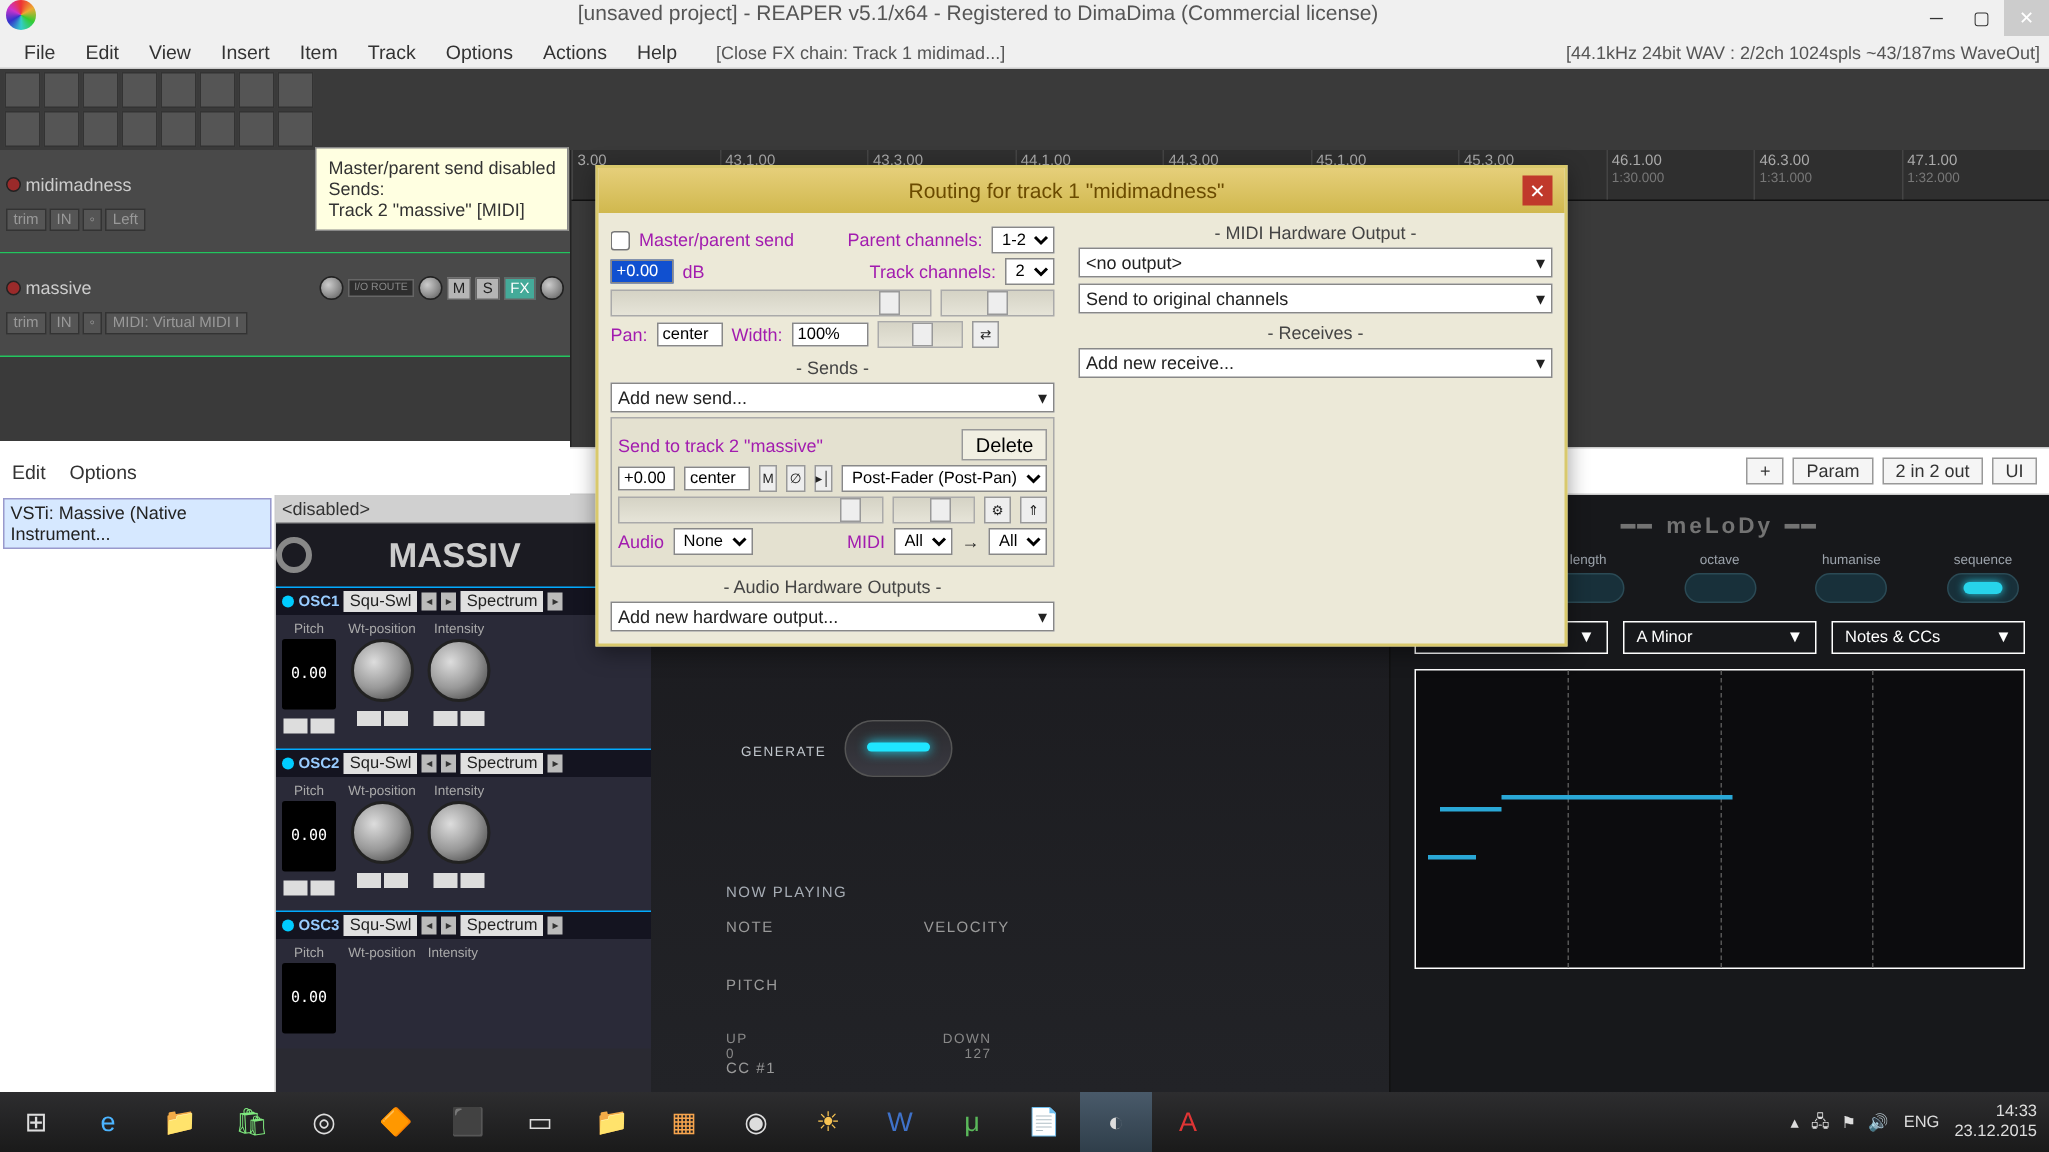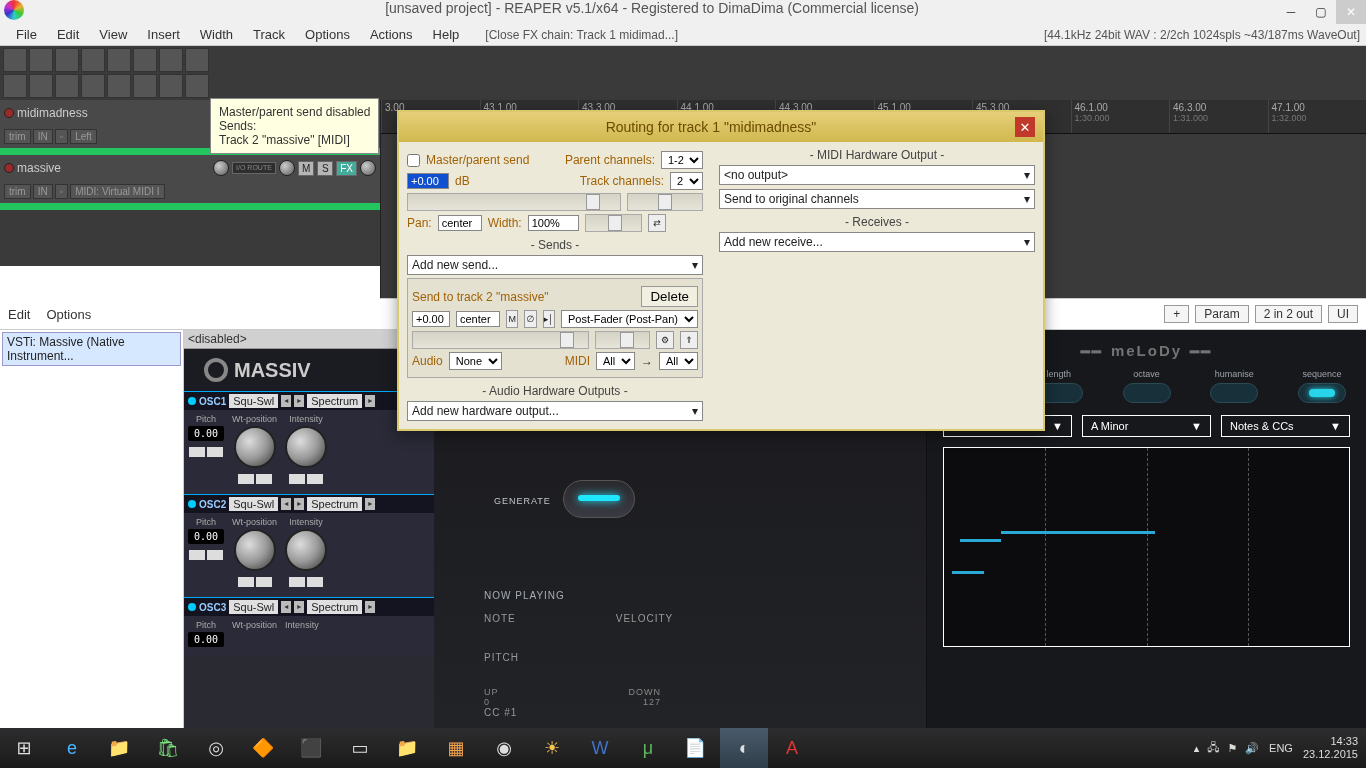--- a/index.html
+++ b/index.html
@@ -22,21 +22,21 @@
 
 .toolbar { height:54px; background:#3a3a3a; display:flex; align-items:center; padding:2px; }
 .tbtn { width:24px; height:24px; margin:1px; background:#555; border:1px solid #333; }
 .tcol { display:flex; flex-direction:column; }
 .trow { display:flex; }
 
 .mainwrap { display:flex; height:198px; }
 
 
 .trackpanel { width:380px; background:#3a3a3a; }
-.track { background:#494949; border-bottom:7px solid #22c55e; padding:2px 4px; position:relative; }
+.track { background:#494949; border-bottom:1px solid #22c55e; padding:12px 4px; position:relative; }
 .track-head { display:flex; align-items:center; gap:3px; height:22px; }
 .recdot { width:10px; height:10px; border-radius:50%; background:#9a2a2a; border:1px solid #222; }
 .tname { color:#ccc; font-size:12px; flex:1; }
 .knob-sm { width:16px; height:16px; border-radius:50%; background:radial-gradient(circle at 35% 35%, #ccc, #888 60%, #555); border:1px solid #222; }
 .sbtn { padding:1px 3px; background:#b5b5b5; border:1px solid #666; font-size:10px; color:#222; min-width:16px; text-align:center; }
 .sbtn.fx { background:#4a9; color:#fff; }
 .sbtn.route { background:#2e2e2e; color:#888; font-size:7px; line-height:8px; }
 .track-sub { display:flex; align-items:center; gap:2px; margin-top:2px; height:20px; }
 .sub { padding:1px 4px; background:#555; border:1px solid #333; color:#999; font-size:10px; }
 
@@ -53,32 +53,32 @@
 .splitbar .rbtns { margin-left:auto; display:flex; gap:6px; align-items:center; }
 .splitbar .pillbtn { border:1px solid #999; padding:1px 8px; background:#f5f5f5; font-size:12px; }
 
 .bottom { display:flex; height:calc(768px - 24px - 22px - 54px - 198px - 32px - 40px); }
 .fxlist { width:184px; background:#fff; border-right:1px solid #ccc; font-size:12px; color:#222; padding:2px; }
 .fxlist .item { padding:2px 4px; background:#d6e8ff; border:1px solid #99c; }
 
 
 .massive { width:250px; background:#2a2a32; color:#bbb; position:relative; overflow:hidden; }
 .massive .dis { background:#d0d0d0; color:#333; padding:2px 4px; font-size:12px; border-bottom:1px solid #999; }
-.massive .logo { height:42px; background:#1b1b22; display:flex; align-items:center; padding:0 20px; font-size:20px; font-weight:bold; color:#ccc; font-family:Arial; }
+.massive .logo { height:42px; background:#1b1b22; display:flex; align-items:center; padding:0 0; font-size:23px; font-weight:bold; color:#ccc; font-family:Arial;gap:45px; }
 .massive .logo .circ { width:24px; height:24px; border:4px solid #888; border-radius:50%; margin-right:6px; }
 .osc { border-top:1px solid #0af; }
 .osc-hdr { display:flex; align-items:center; background:#141420; padding:2px 4px; gap:3px; font-size:10px; }
 .osc-hdr .dot { width:8px;height:8px;border-radius:50%;background:#0cf; }
 .osc-hdr .lbl { color:#9cf; font-weight:bold; }
 .osc-hdr .sel { background:#e0e0e0; color:#222; padding:1px 4px; font-size:11px; }
 .osc-hdr .arrbtn { width:10px;height:12px;background:#bbb;color:#333;font-size:8px;text-align:center;line-height:12px; }
 .osc-body { display:flex; padding:4px 4px 10px; gap:8px; background:#2a2a38; }
 .oscctl { display:flex; flex-direction:column; align-items:center; gap:2px; font-size:9px; color:#aaa; }
 .knob { width:42px; height:42px; border-radius:50%; background:radial-gradient(circle at 35% 35%, #ddd, #999 50%, #333); border:2px solid #222; }
-.dispval { background:#000; color:#fff; font-size:10px; padding:2px 6px; border-radius:2px; font-family:monospace; min-width:36px; text-align:center; }
+.dispval { background:#000; color:#fff; font-size:10px; padding:18px 6px; border-radius:2px; font-family:monospace; min-width:36px; text-align:center; }
 .slots { display:flex; gap:2px; margin-top:4px; }
 .slot { width:16px;height:10px; background:#ddd; }
 
 
 .midplugin { flex:1; background:#222327; position:relative; overflow:hidden; }
 .midplugin .darkbg { position:absolute; inset:0; background:linear-gradient(#1a1a1e,#222327); }
 .gen-section { position:absolute; left:60px; top:150px; display:flex; align-items:center; gap:12px; }
 .gen-label { color:#c0c6cc; font-family:Arial; font-size:13px; letter-spacing:1px; text-transform:lowercase; font-variant:small-caps; }
 .gen-btn { width:72px; height:38px; border-radius:19px; background:linear-gradient(#2a2a2e,#3a3a42); border:1px solid #555; position:relative; }
 .gen-btn::after { content:''; position:absolute; left:14px; right:14px; top:14px; height:6px; border-radius:4px; background:#1fe6ff; box-shadow:0 0 8px #1fe6ff; }
@@ -103,21 +103,21 @@
 
 
 .routing { position:absolute; left:397px; top:110px; width:648px; background:#ece9d8; border:2px solid #d9c96c; box-shadow:0 4px 14px rgba(0,0,0,.4); z-index:50; font-size:12px; color:#222; }
 .rt-title { background:linear-gradient(#e6cf7a,#d0b84e); padding:5px 8px; display:flex; align-items:center; }
 .rt-title .ttxt { flex:1; text-align:center; color:#6b4b00; font-size:14px; }
 .rt-close { width:20px; height:20px; background:#c0392b; color:#fff; display:flex; align-items:center; justify-content:center; font-size:13px; }
 .rt-body { display:flex; }
 .rt-left { width:312px; padding:6px 8px 8px; border-right:0; }
 .rt-right { flex:1; padding:6px 8px 8px; }
 .rrow { display:flex; align-items:center; gap:6px; margin:3px 0; }
-.rlabel { color:#a16207; }
+.rlabel { color:#a21caf; }
 .rinput { border:1px solid #888; background:#fff; padding:1px 3px; font-size:11px; }
 .rinput.blue { background:#1050d0; color:#fff; }
 .rselect { border:1px solid #888; background:#fff; padding:1px 2px; font-size:11px; }
 .slider-track { flex:1; height:18px; background:linear-gradient(#d5d3c5,#e6e4d8); border:1px solid #aaa; position:relative; }
 .slider-thumb { position:absolute; top:0; bottom:0; width:14px; background:#eee; border:1px solid #999; }
 .rgrphdr { text-align:center; color:#444; margin:6px 0 3px; font-size:12px; }
 .combo { width:100%; border:1px solid #888; background:#fff; padding:2px 4px; font-size:12px; display:flex; justify-content:space-between; align-items:center; }
 .sendbox { border:1px solid #aaa; background:#e4e1d0; padding:4px; margin-top:3px; }
 .tiny { width:18px;height:18px; border:1px solid #999; background:#eee; font-size:9px; text-align:center; line-height:16px; }
 .btn { border:1px solid #999; padding:2px 8px; background:#f1efe2; }
@@ -141,21 +141,21 @@
     <div class="winbtn">▢</div>
     <div class="winbtn close">✕</div>
   </div>
 </div>
 
 <div class="menubar">
   <div class="mi">File</div>
   <div class="mi">Edit</div>
   <div class="mi">View</div>
   <div class="mi">Insert</div>
-  <div class="mi">Width</div>
+  <div class="mi">Item</div>
   <div class="mi">Track</div>
   <div class="mi">Options</div>
   <div class="mi">Actions</div>
   <div class="mi">Help</div>
   <div class="action">[Close FX chain: Track 1 midimad...]</div>
   <div class="status">[44.1kHz 24bit WAV : 2/2ch 1024spls ~43/187ms WaveOut]</div>
 </div>
 
 <div class="toolbar">
   <div class="tcol">

